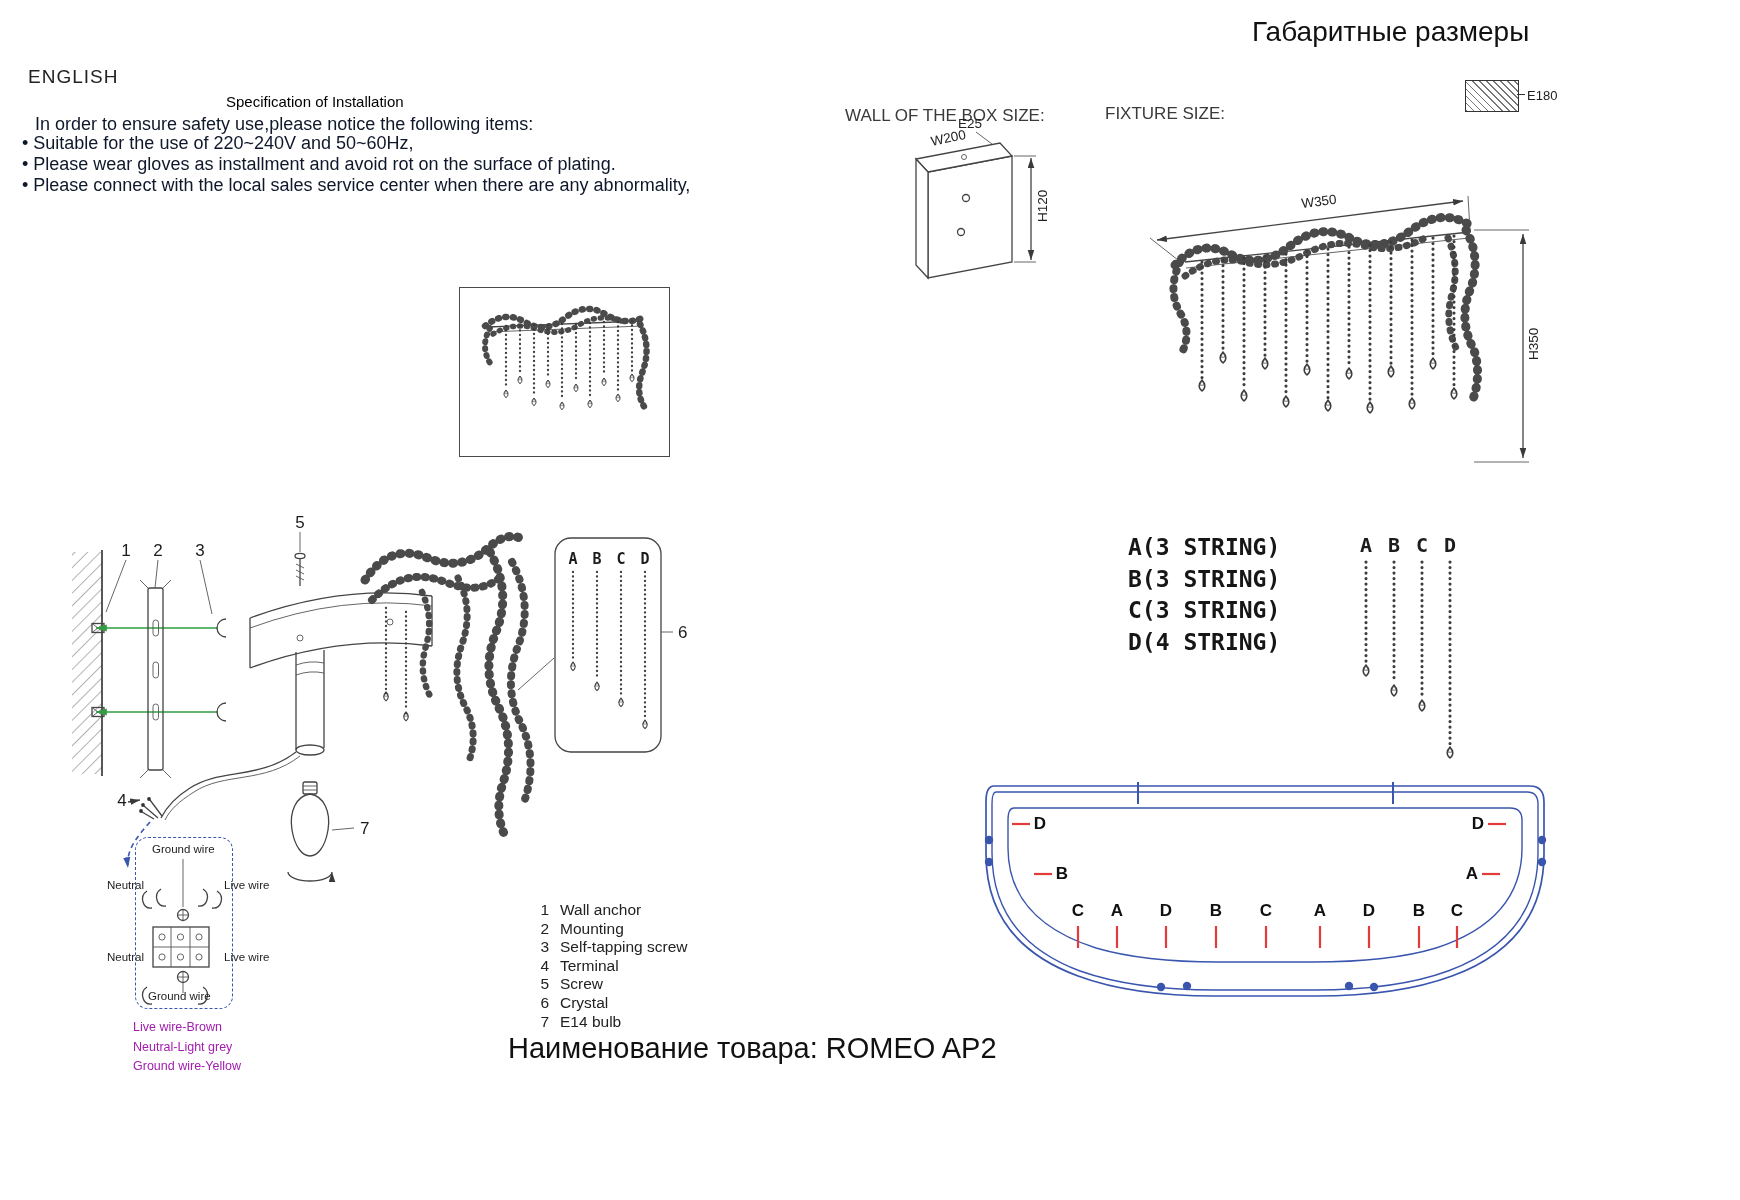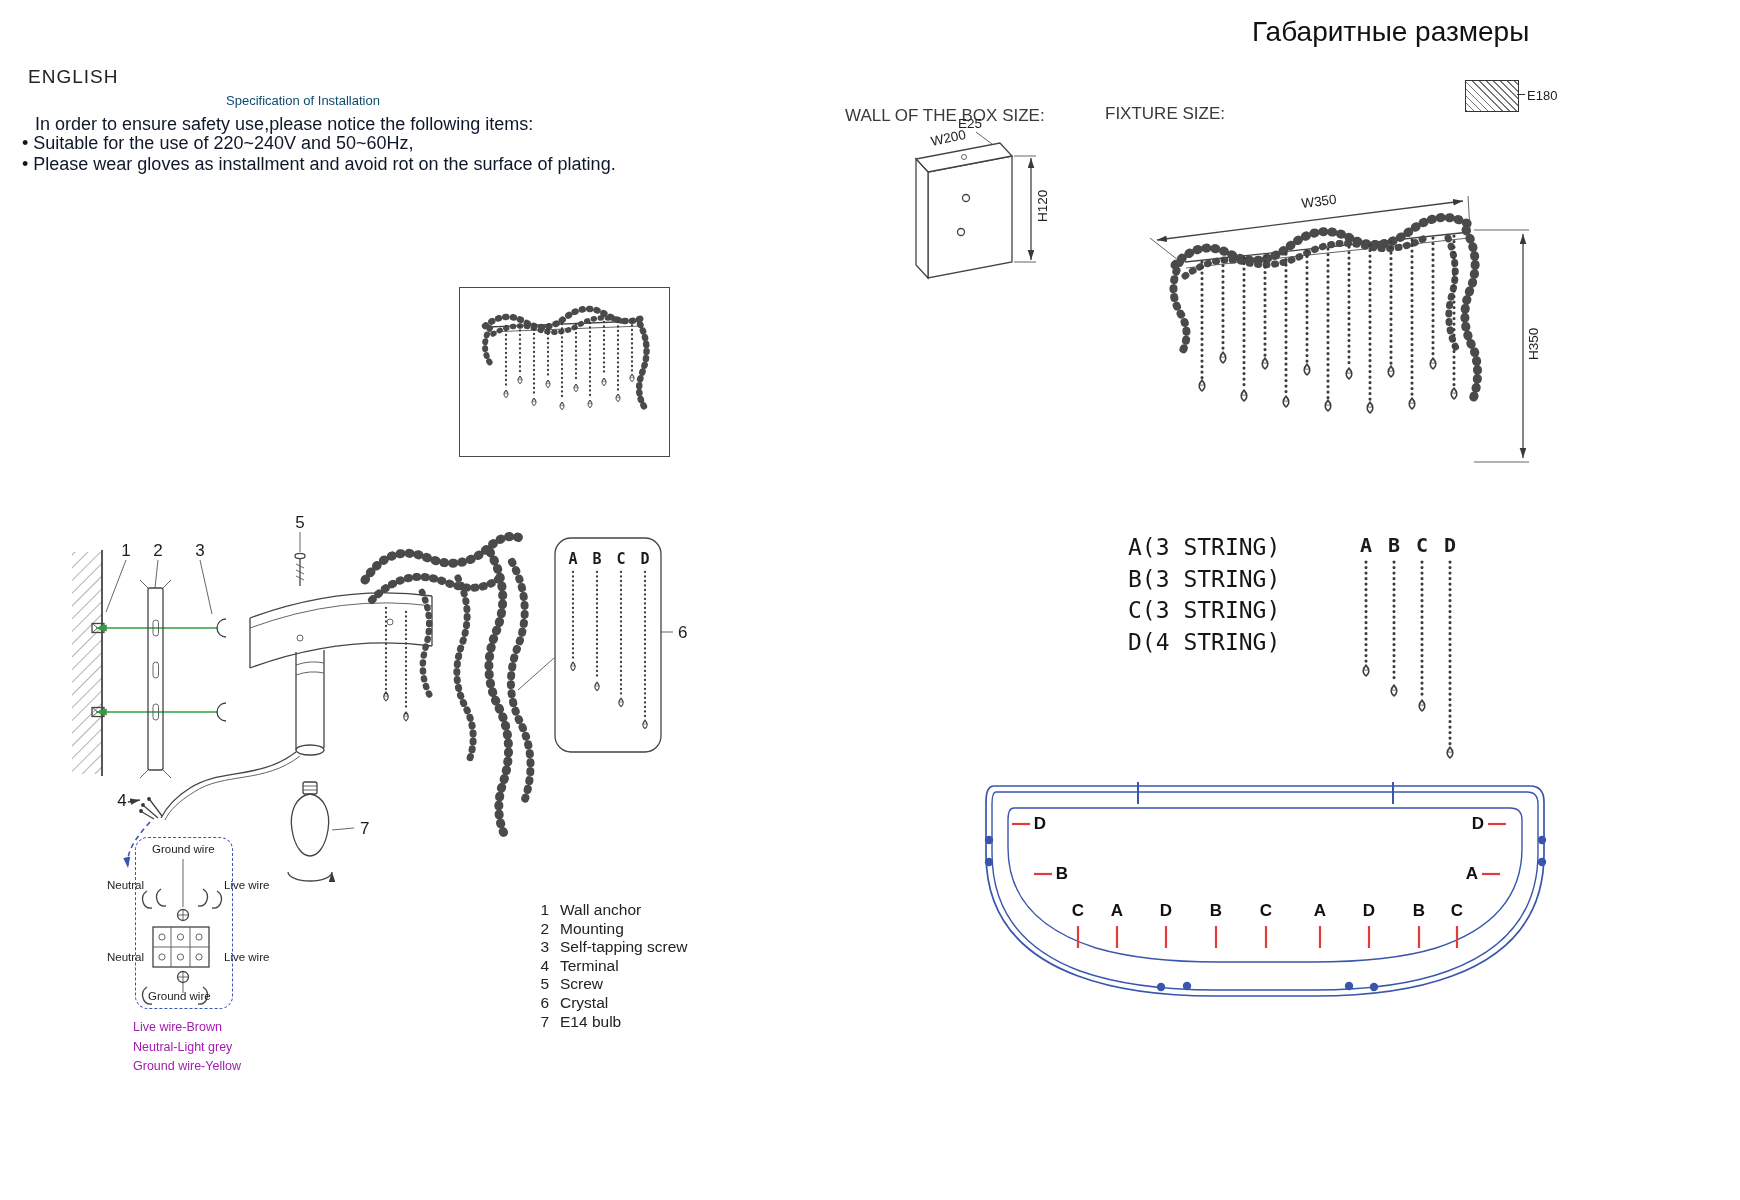--- a/index.html
+++ b/index.html
@@ -1,24 +1,24 @@
 <!DOCTYPE html>
 <html><head>
 <meta charset="utf-8">
 <style>
   html,body{margin:0;padding:0;background:#ffffff;}
   .canvas{position:relative;width:1740px;height:1200px;background:#fff;overflow:hidden;
           font-family:"Liberation Sans",sans-serif;color:#1c1c1c;}
   .abs{position:absolute;white-space:nowrap;}
   .title-ru{font-size:28px;color:#111;}
   .lang{font-size:19px;letter-spacing:1px;color:#222;}
-  .spec-h{font-size:13px;color:#0c4a6e;}
+  .spec-h{font-size:15px;color:#000000;}
   .spec-line{font-size:18px;line-height:20.8px;color:#0f172a;}
   .dim-head{font-size:17px;color:#3a3a3a;margin-top:46px;}
-  .legend-row{font-family:"DejaVu Sans Mono",monospace;font-weight:normal;font-size:23px;line-height:31.5px;color:#161616;}
+  .legend-row{font-family:"DejaVu Sans Mono",monospace;font-weight:bold;font-size:23px;line-height:31.5px;color:#161616;}
   .parts-row{display:flex;font-size:15.5px;line-height:18.6px;color:#222;}
   .parts-num{width:14px;text-align:right;margin-right:11px;}
   .wirelabel{font-size:11.5px;color:#222;}
   .wirecolor{font-size:12.5px;line-height:19.5px;color:#a21caf;}
   .product{font-size:29px;color:#111;}
   .e180-swatch{width:52px;height:30px;border:1.2px solid #333;
      background:repeating-linear-gradient(45deg,#777 0px,#777 1.2px,transparent 1.2px,transparent 5px);}
   .e180-label{font-size:13px;color:#222;}
   .thumb-box{border:1.6px solid #4a4a4a;}
   .wiring-dash{border:1.6px dashed #3a57b0;border-radius:13px;}
@@ -61,20 +61,21 @@
         </g>
     </defs>
   </svg>
 
   <div class="abs lang" style="left:28px;top:66px">ENGLISH</div>
   <div class="abs spec-h" style="left:226px;top:93px">Specification of Installation</div>
   <div class="abs spec-line" style="left:35px;top:114px">In order to ensure safety use,please notice the following items:</div>
   <div class="abs" style="left:22px;top:133px">
     <div class="spec-line">• Suitable for the use of 220~240V and 50~60Hz,</div>
     <div class="spec-line">• Please wear gloves as installment and avoid rot on the surface of plating.</div>
+    <div class="spec-line">• Please connect with the local sales service center when there are any abnormality,</div>
   </div>
 
   <div class="abs thumb-box" style="left:459px;top:287px;width:209px;height:168px">
     <svg width="209" height="168" viewBox="0 0 209 168">
       <line class="ln" x1="28" y1="39" x2="182" y2="33"></line>
       <line class="lnthin" x1="28" y1="44" x2="182" y2="38"></line>
       <path class="blob" stroke-width="6.5" stroke-dasharray="1 6.5" d="M25,38 Q45,22 65,34 T105,30 T145,26 T182,30"></path>
       <path class="blob" stroke-width="5.5" stroke-dasharray="1 6" d="M33,46 Q55,33 77,41 T119,37 T161,33"></path>
       <path class="blob" stroke-width="6" stroke-dasharray="1 6" d="M30,40 Q20,58 30,75"></path>
       <path class="blob" stroke-width="6.5" stroke-dasharray="1 6" d="M180,36 Q192,60 182,85 Q175,105 185,120"></path>
@@ -423,14 +424,15 @@
     <div class="parts-row">
         <span class="parts-num">6</span>
         <span>Crystal</span>
       </div>
     <div class="parts-row">
         <span class="parts-num">7</span>
         <span>E14 bulb</span>
       </div>
   </div>
 
+  <div class="abs product" style="left:508px;top:1032px">Наименование товара: ROMEO AP2</div>
 
 </div>
 
 </body></html>

